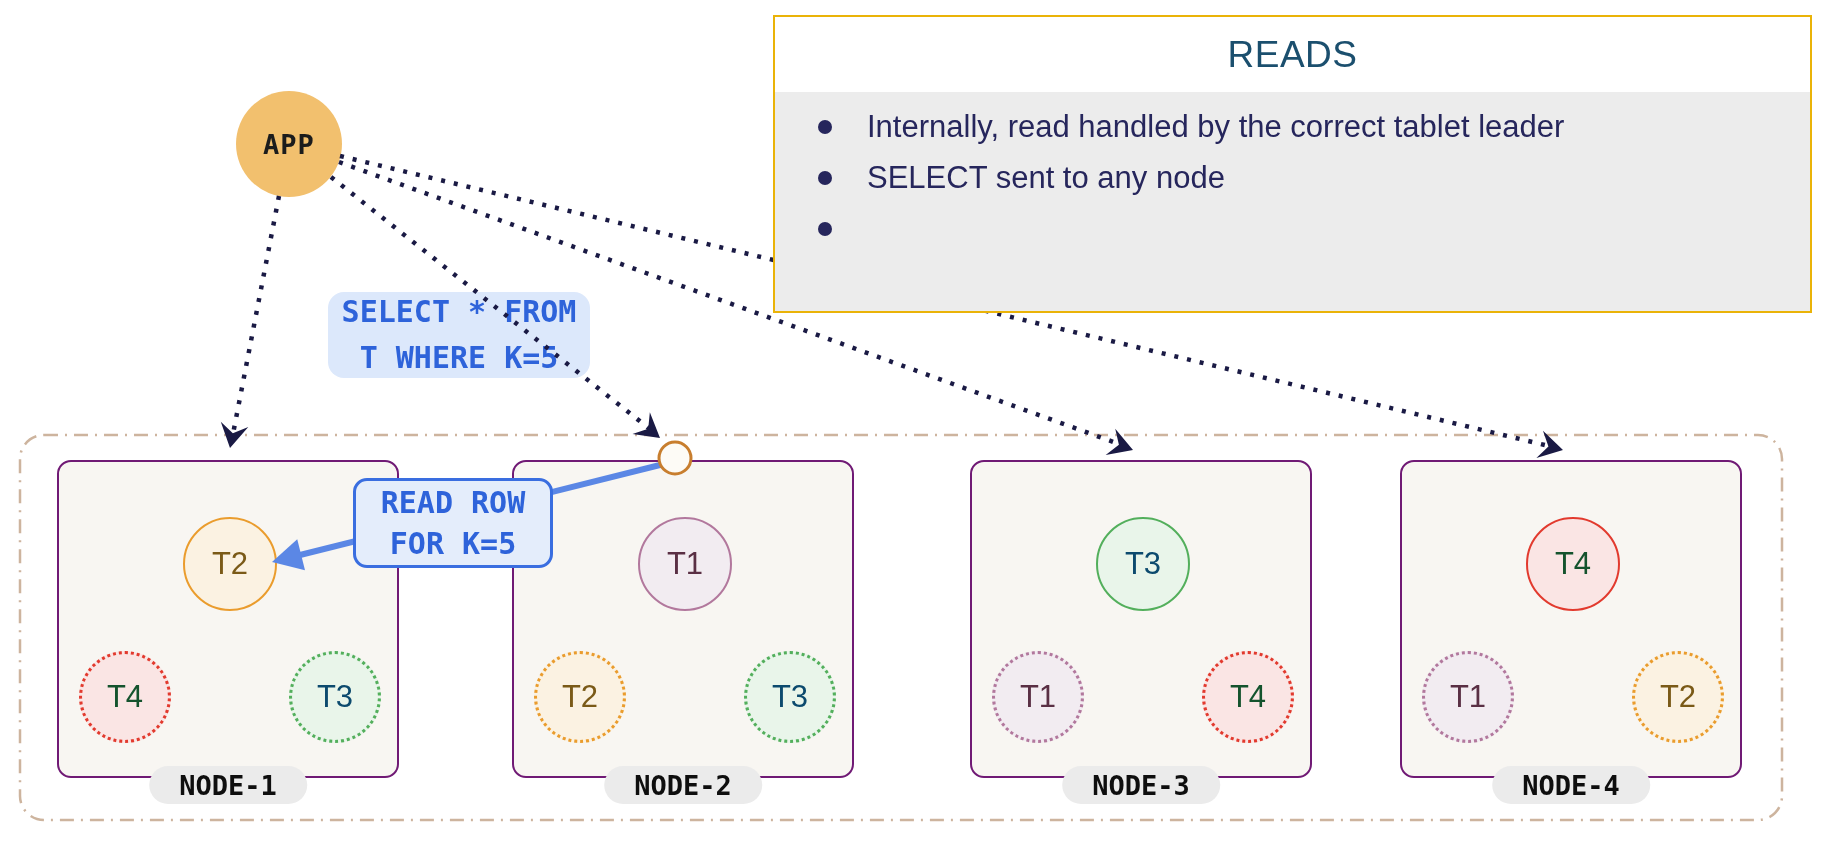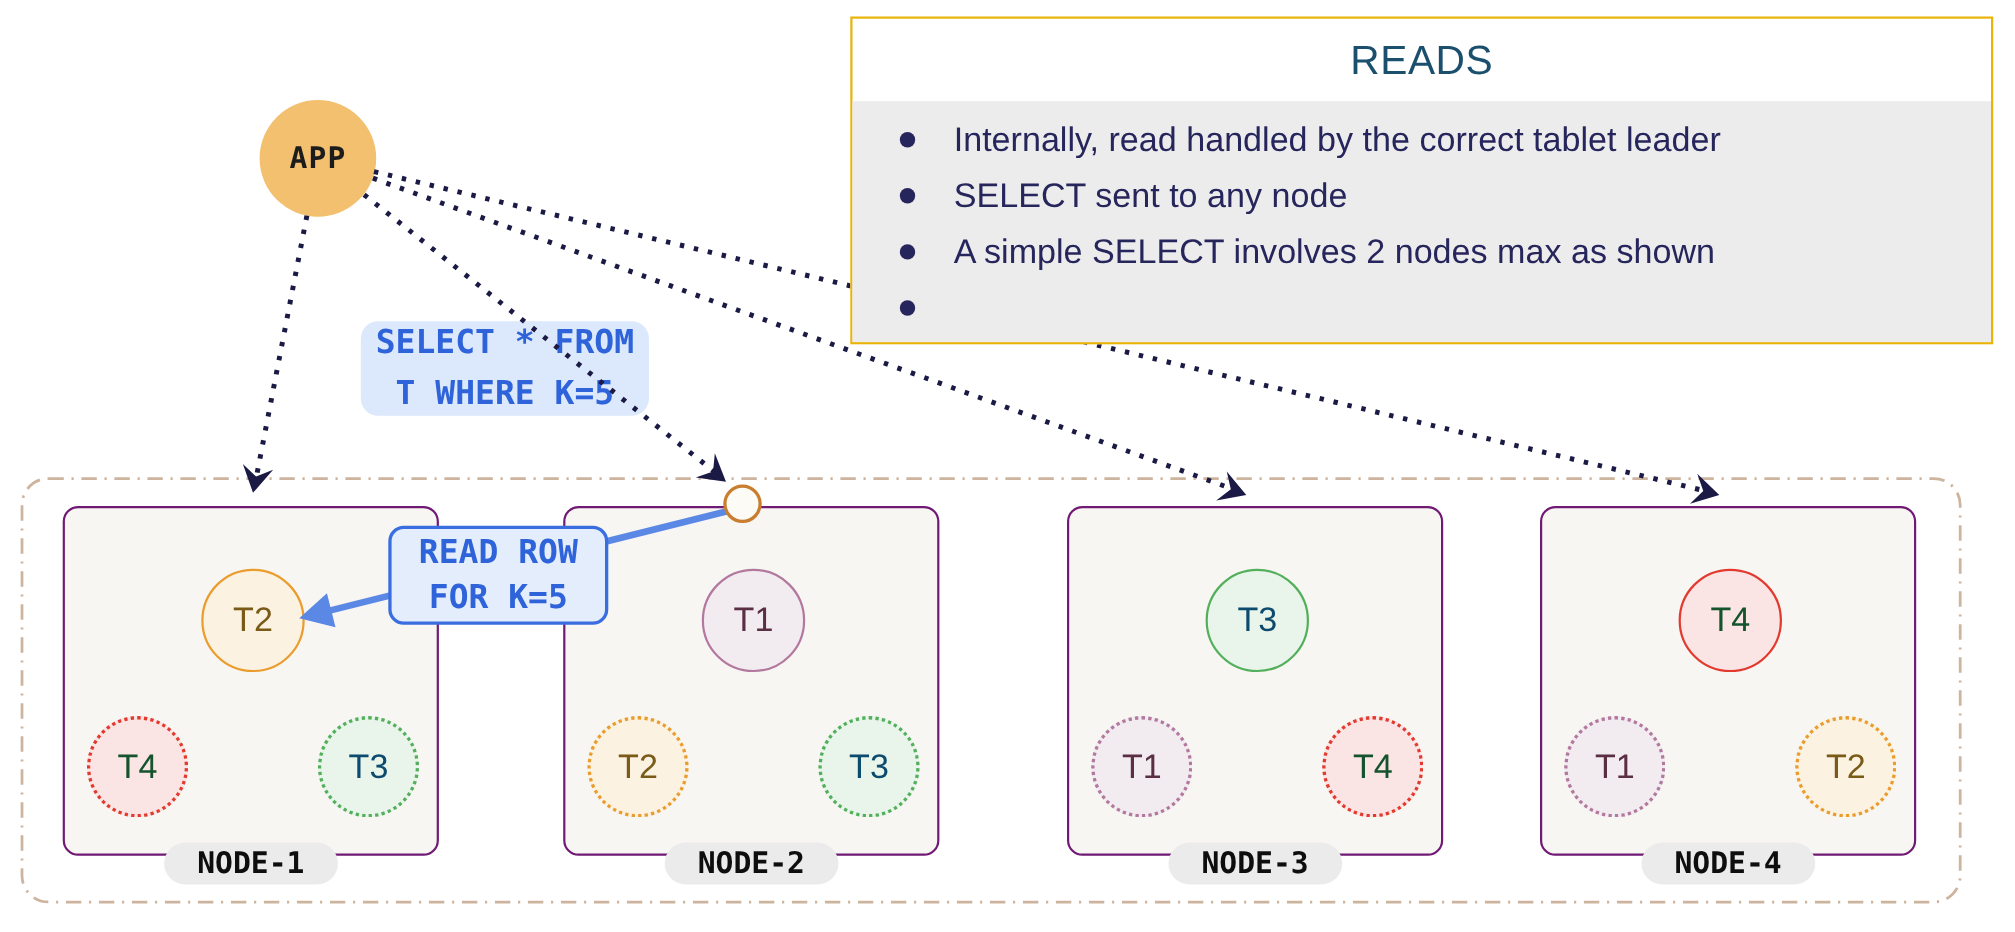--- a/index.html
+++ b/index.html
@@ -192,21 +192,17 @@
       <div class="bullet-row">
         <span class="bullet-dot"></span>
         <span class="bullet-text">Internally, read handled by the correct tablet leader</span>
       </div>
       <div class="bullet-row">
         <span class="bullet-dot"></span>
         <span class="bullet-text">SELECT sent to any node</span>
       </div>
       <div class="bullet-row">
         <span class="bullet-dot"></span>
-        <span class="bullet-text">A simple SELECT involves 2 nodes max as shown</span>
       </div>
-      <div class="bullet-row">
-        <span class="bullet-dot"></span>
-      </div>
     </div>
   </div>
 
 </div>
 
 </body></html>

